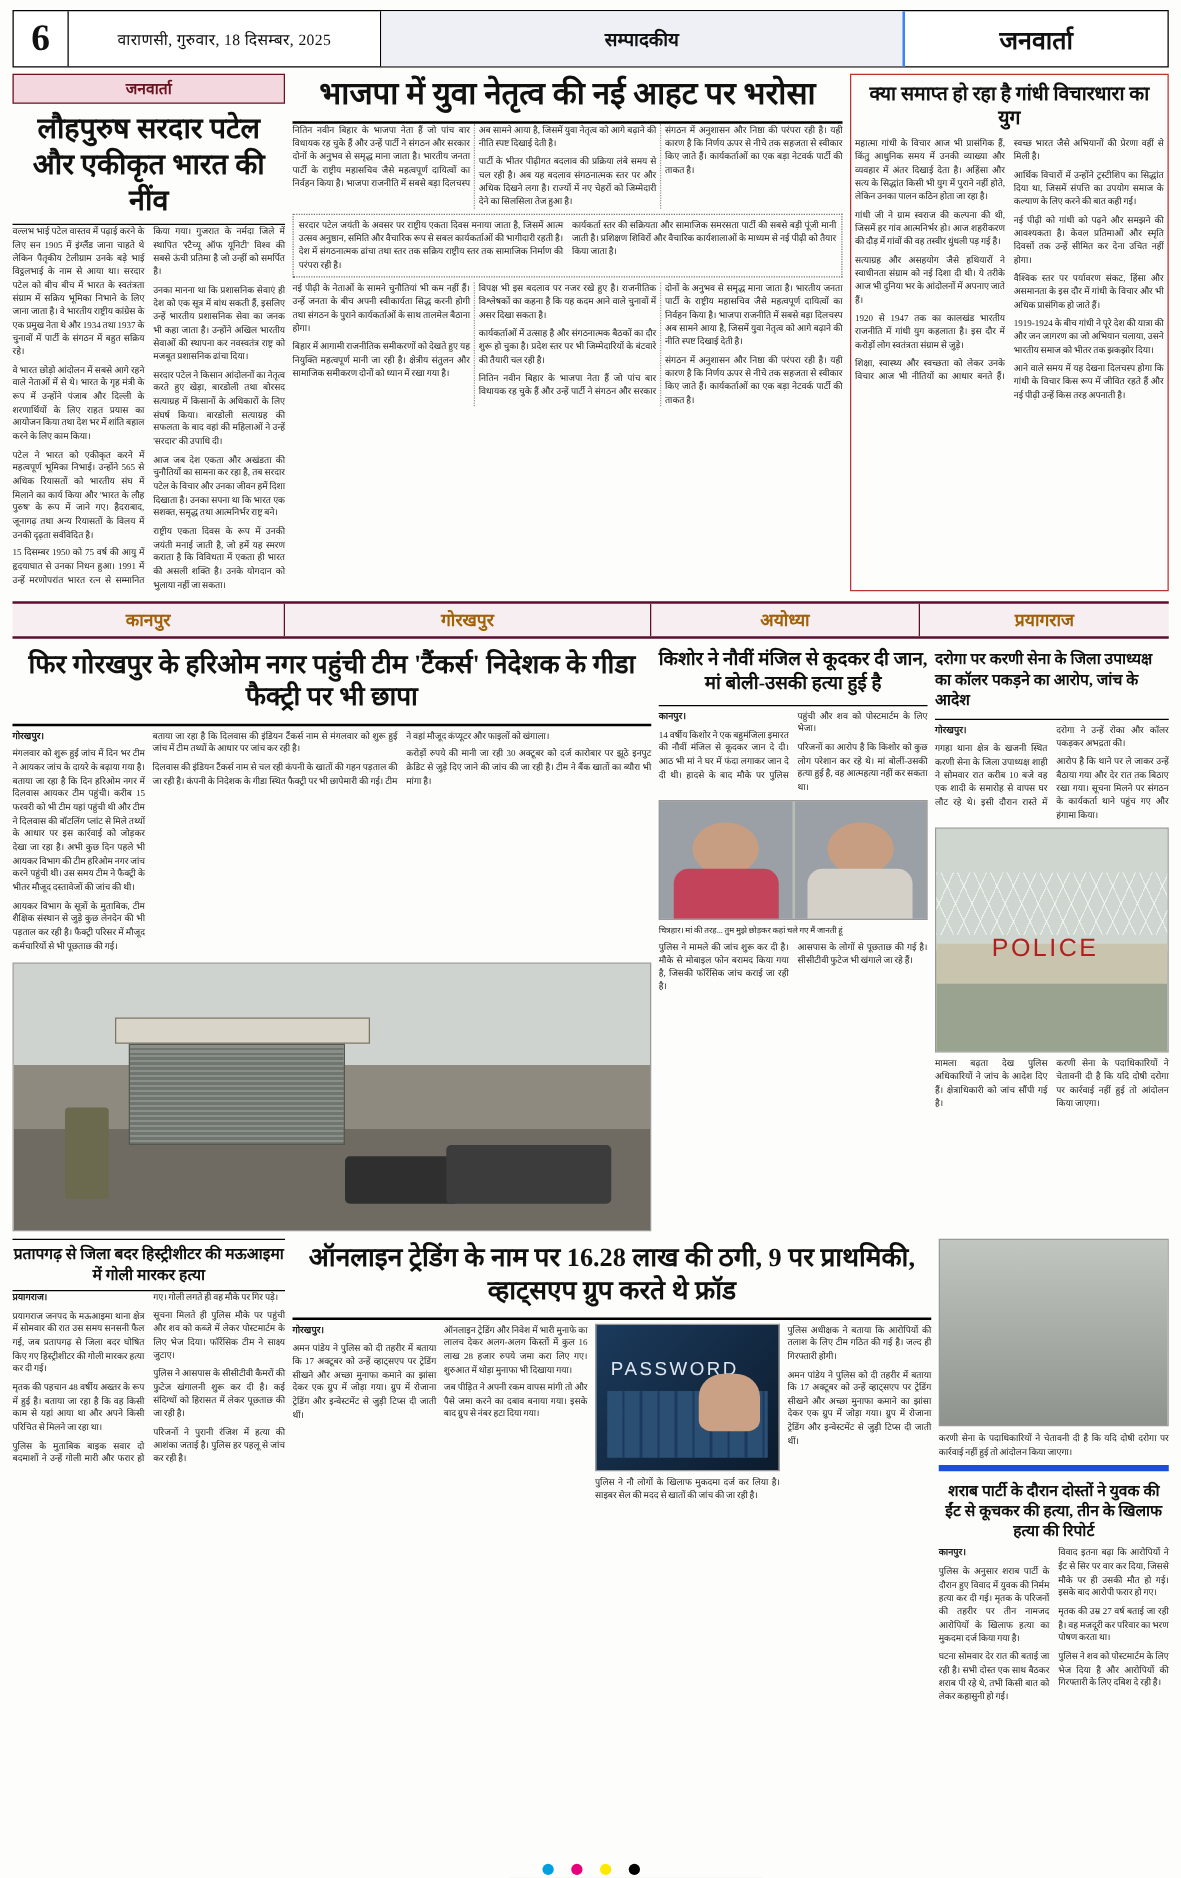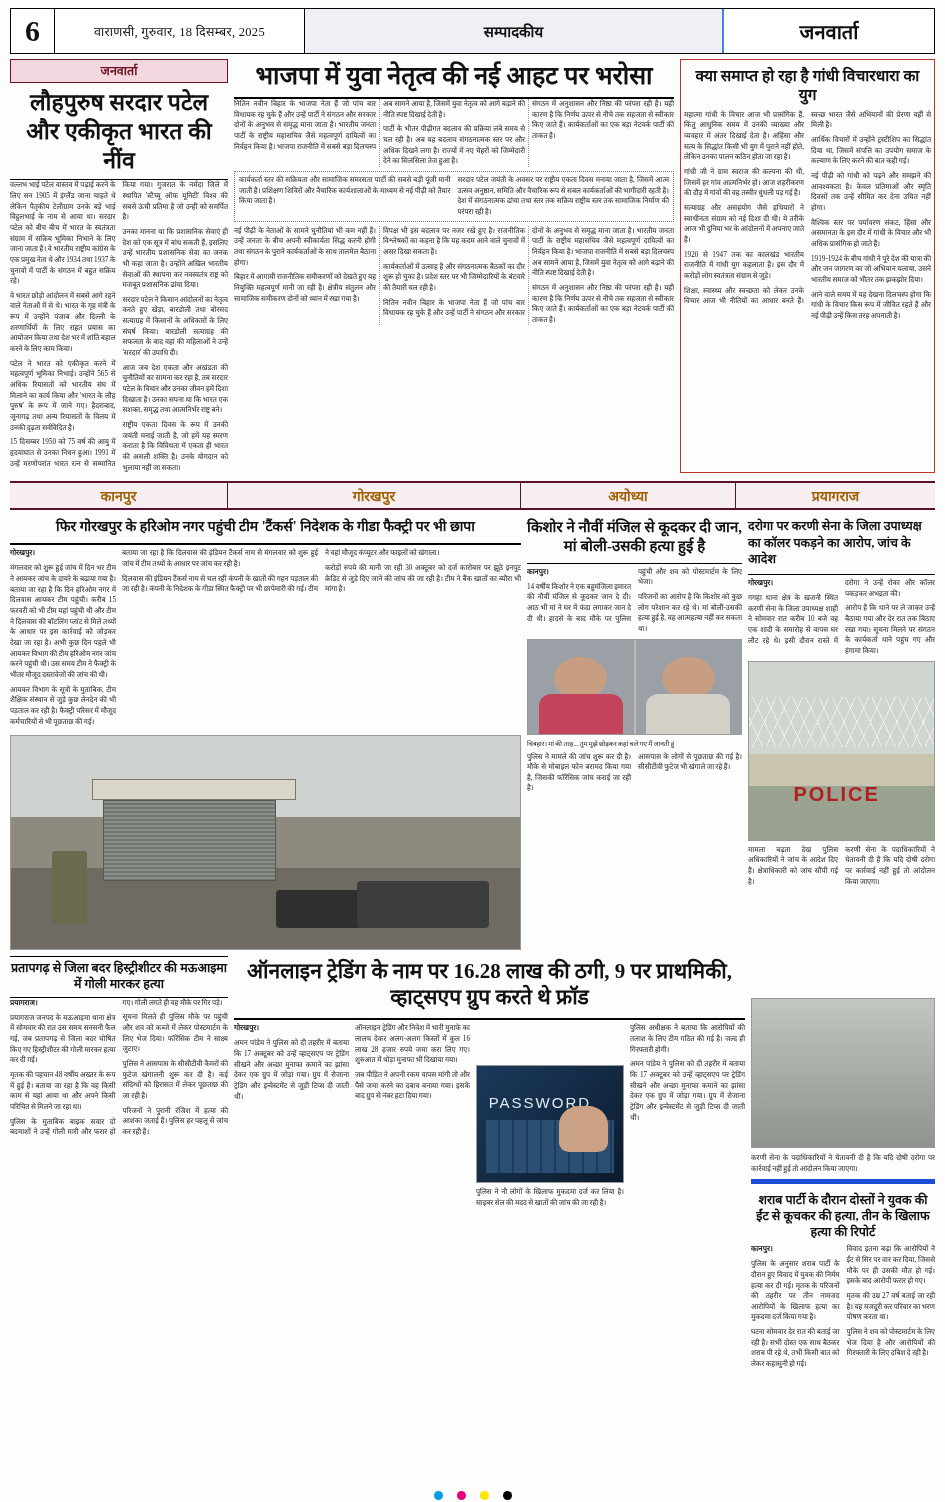--- a/index.html
+++ b/index.html
@@ -119,44 +119,43 @@
   }
   .city:last-child { border-right: none; }
 
   
   .midgrid {
     display: grid;
     grid-template-columns: 511px 215px 1fr;
     gap: 6px;
     margin-top: 5px;
   }
-  .hl-mid-a { font-weight:bold; font-size: 14px; line-height:1.22; text-align:center; padding: 3px 0 5px;}
+  .hl-mid-a { font-weight:bold; font-size: 21px; line-height:1.22; text-align:center; padding: 3px 0 5px;}
   .hl-mid-b { font-weight:bold; font-size: 15px; line-height:1.25; text-align:center; padding: 3px 0 4px;}
   .hl-mid-c { font-weight:bold; font-size: 12.5px; line-height:1.3; text-align:left; padding: 3px 0 4px;}
 
   .photo {
     border: 1px solid #999;
     background: #b9bdb6;
     position: relative;
     overflow: hidden;
-    margin-top: 42px;
   }
 
   
   .ph-shop { background: linear-gradient(#cfd3cf 0 38%, #8e8a80 38% 62%, #6f6b63 62% 100%); }
   .ph-shop .shutter { position:absolute; left:18%; top:30%; width:34%; height:38%; background:repeating-linear-gradient(#8a8f8a 0 2px,#6f756f 2px 4px); border:1px solid #55584f;}
   .ph-shop .board { position:absolute; left:16%; top:20%; width:40%; height:10%; background:#d9d5c8; border:1px solid #7b7768;}
   .ph-shop .cop { position:absolute; left:8%; bottom:12%; width:7%; height:34%; background:#6b6a4e; border-radius:3px;}
   .ph-shop .bike { position:absolute; right:6%; bottom:10%; width:26%; height:22%; background:#3c3c3c; border-radius:4px;}
   .ph-shop .bike2 { position:absolute; right:30%; bottom:10%; width:18%; height:18%; background:#2f2f2f; border-radius:4px;}
 
   
   .ph-police { background: linear-gradient(#cfd6cf 0 55%, #9aa38f 55% 100%); }
   .ph-police .wall { position:absolute; left:0; right:0; top:52%; height:18%; background:#c9c4ad; }
-  .ph-police .txt { position:absolute; left:24%; top:48%; font-size:20px; font-weight:bold; color:#b02020; letter-spacing:2px; font-family:"Liberation Sans",sans-serif;margin-top:36px;}
+  .ph-police .txt { position:absolute; left:24%; top:48%; font-size:20px; font-weight:normal; color:#b02020; letter-spacing:2px; font-family:"Liberation Sans",sans-serif;}
   .ph-police .wire { position:absolute; left:0; right:0; top:20%; height:28%;
     background: repeating-linear-gradient(115deg, rgba(255,255,255,.55) 0 1px, transparent 1px 12px),
                 repeating-linear-gradient(65deg, rgba(255,255,255,.55) 0 1px, transparent 1px 12px); }
 
   
   .ph-two { display:flex; gap:2px; }
   .ph-two > div { flex:1; position:relative; background:#9aa0a6; }
   .ph-face { position:absolute; left:25%; top:18%; width:50%; height:45%; border-radius:50%; background:#c79e82;}
   .ph-body { position:absolute; left:10%; bottom:0; width:80%; height:42%; border-radius:12px 12px 0 0; background:#c2435a;}
   .ph-body.b2 { background:#d4d0c8;}
@@ -221,22 +220,22 @@
 
     <div class="col">
       <div class="hl-center">भाजपा में युवा नेतृत्व की नई आहट पर भरोसा</div>
       <div class="body-text cols3d">
         <p>नितिन नवीन बिहार के भाजपा नेता हैं जो पांच बार विधायक रह चुके हैं और उन्हें पार्टी ने संगठन और सरकार दोनों के अनुभव से समृद्ध माना जाता है। भारतीय जनता पार्टी के राष्ट्रीय महासचिव जैसे महत्वपूर्ण दायित्वों का निर्वहन किया है। भाजपा राजनीति में सबसे बड़ा दिलचस्प अब सामने आया है, जिसमें युवा नेतृत्व को आगे बढ़ाने की नीति स्पष्ट दिखाई देती है।</p>
         <p>पार्टी के भीतर पीढ़ीगत बदलाव की प्रक्रिया लंबे समय से चल रही है। अब यह बदलाव संगठनात्मक स्तर पर और अधिक दिखने लगा है। राज्यों में नए चेहरों को जिम्मेदारी देने का सिलसिला तेज हुआ है।</p>
         <p>संगठन में अनुशासन और निष्ठा की परंपरा रही है। यही कारण है कि निर्णय ऊपर से नीचे तक सहजता से स्वीकार किए जाते हैं। कार्यकर्ताओं का एक बड़ा नेटवर्क पार्टी की ताकत है।</p>
       </div>
       <div class="boxed">
         <div class="body-text cols2">
+          <p>सरदार पटेल जयंती के अवसर पर राष्ट्रीय एकता दिवस मनाया जाता है, जिसमें आत्म उत्सव अनुष्ठान, समिति और वैचारिक रूप से सबल कार्यकर्ताओं की भागीदारी रहती है। देश में संगठनात्मक ढांचा तथा स्तर तक सक्रिय राष्ट्रीय स्तर तक सामाजिक निर्माण की परंपरा रही है।</p>
           <p>कार्यकर्ता स्तर की सक्रियता और सामाजिक समरसता पार्टी की सबसे बड़ी पूंजी मानी जाती है। प्रशिक्षण शिविरों और वैचारिक कार्यशालाओं के माध्यम से नई पीढ़ी को तैयार किया जाता है।</p>
-          <p>सरदार पटेल जयंती के अवसर पर राष्ट्रीय एकता दिवस मनाया जाता है, जिसमें आत्म उत्सव अनुष्ठान, समिति और वैचारिक रूप से सबल कार्यकर्ताओं की भागीदारी रहती है। देश में संगठनात्मक ढांचा तथा स्तर तक सक्रिय राष्ट्रीय स्तर तक सामाजिक निर्माण की परंपरा रही है।</p>
         </div>
       </div>
       <div class="body-text cols3d">
         <p>नई पीढ़ी के नेताओं के सामने चुनौतियां भी कम नहीं हैं। उन्हें जनता के बीच अपनी स्वीकार्यता सिद्ध करनी होगी तथा संगठन के पुराने कार्यकर्ताओं के साथ तालमेल बैठाना होगा।</p>
         <p>बिहार में आगामी राजनीतिक समीकरणों को देखते हुए यह नियुक्ति महत्वपूर्ण मानी जा रही है। क्षेत्रीय संतुलन और सामाजिक समीकरण दोनों को ध्यान में रखा गया है।</p>
         <p>विपक्ष भी इस बदलाव पर नजर रखे हुए है। राजनीतिक विश्लेषकों का कहना है कि यह कदम आने वाले चुनावों में असर दिखा सकता है।</p>
         <p>कार्यकर्ताओं में उत्साह है और संगठनात्मक बैठकों का दौर शुरू हो चुका है। प्रदेश स्तर पर भी जिम्मेदारियों के बंटवारे की तैयारी चल रही है।</p>
         <p>नितिन नवीन बिहार के भाजपा नेता हैं जो पांच बार विधायक रह चुके हैं और उन्हें पार्टी ने संगठन और सरकार दोनों के अनुभव से समृद्ध माना जाता है। भारतीय जनता पार्टी के राष्ट्रीय महासचिव जैसे महत्वपूर्ण दायित्वों का निर्वहन किया है। भाजपा राजनीति में सबसे बड़ा दिलचस्प अब सामने आया है, जिसमें युवा नेतृत्व को आगे बढ़ाने की नीति स्पष्ट दिखाई देती है।</p>
         <p>संगठन में अनुशासन और निष्ठा की परंपरा रही है। यही कारण है कि निर्णय ऊपर से नीचे तक सहजता से स्वीकार किए जाते हैं। कार्यकर्ताओं का एक बड़ा नेटवर्क पार्टी की ताकत है।</p>
       </div>

